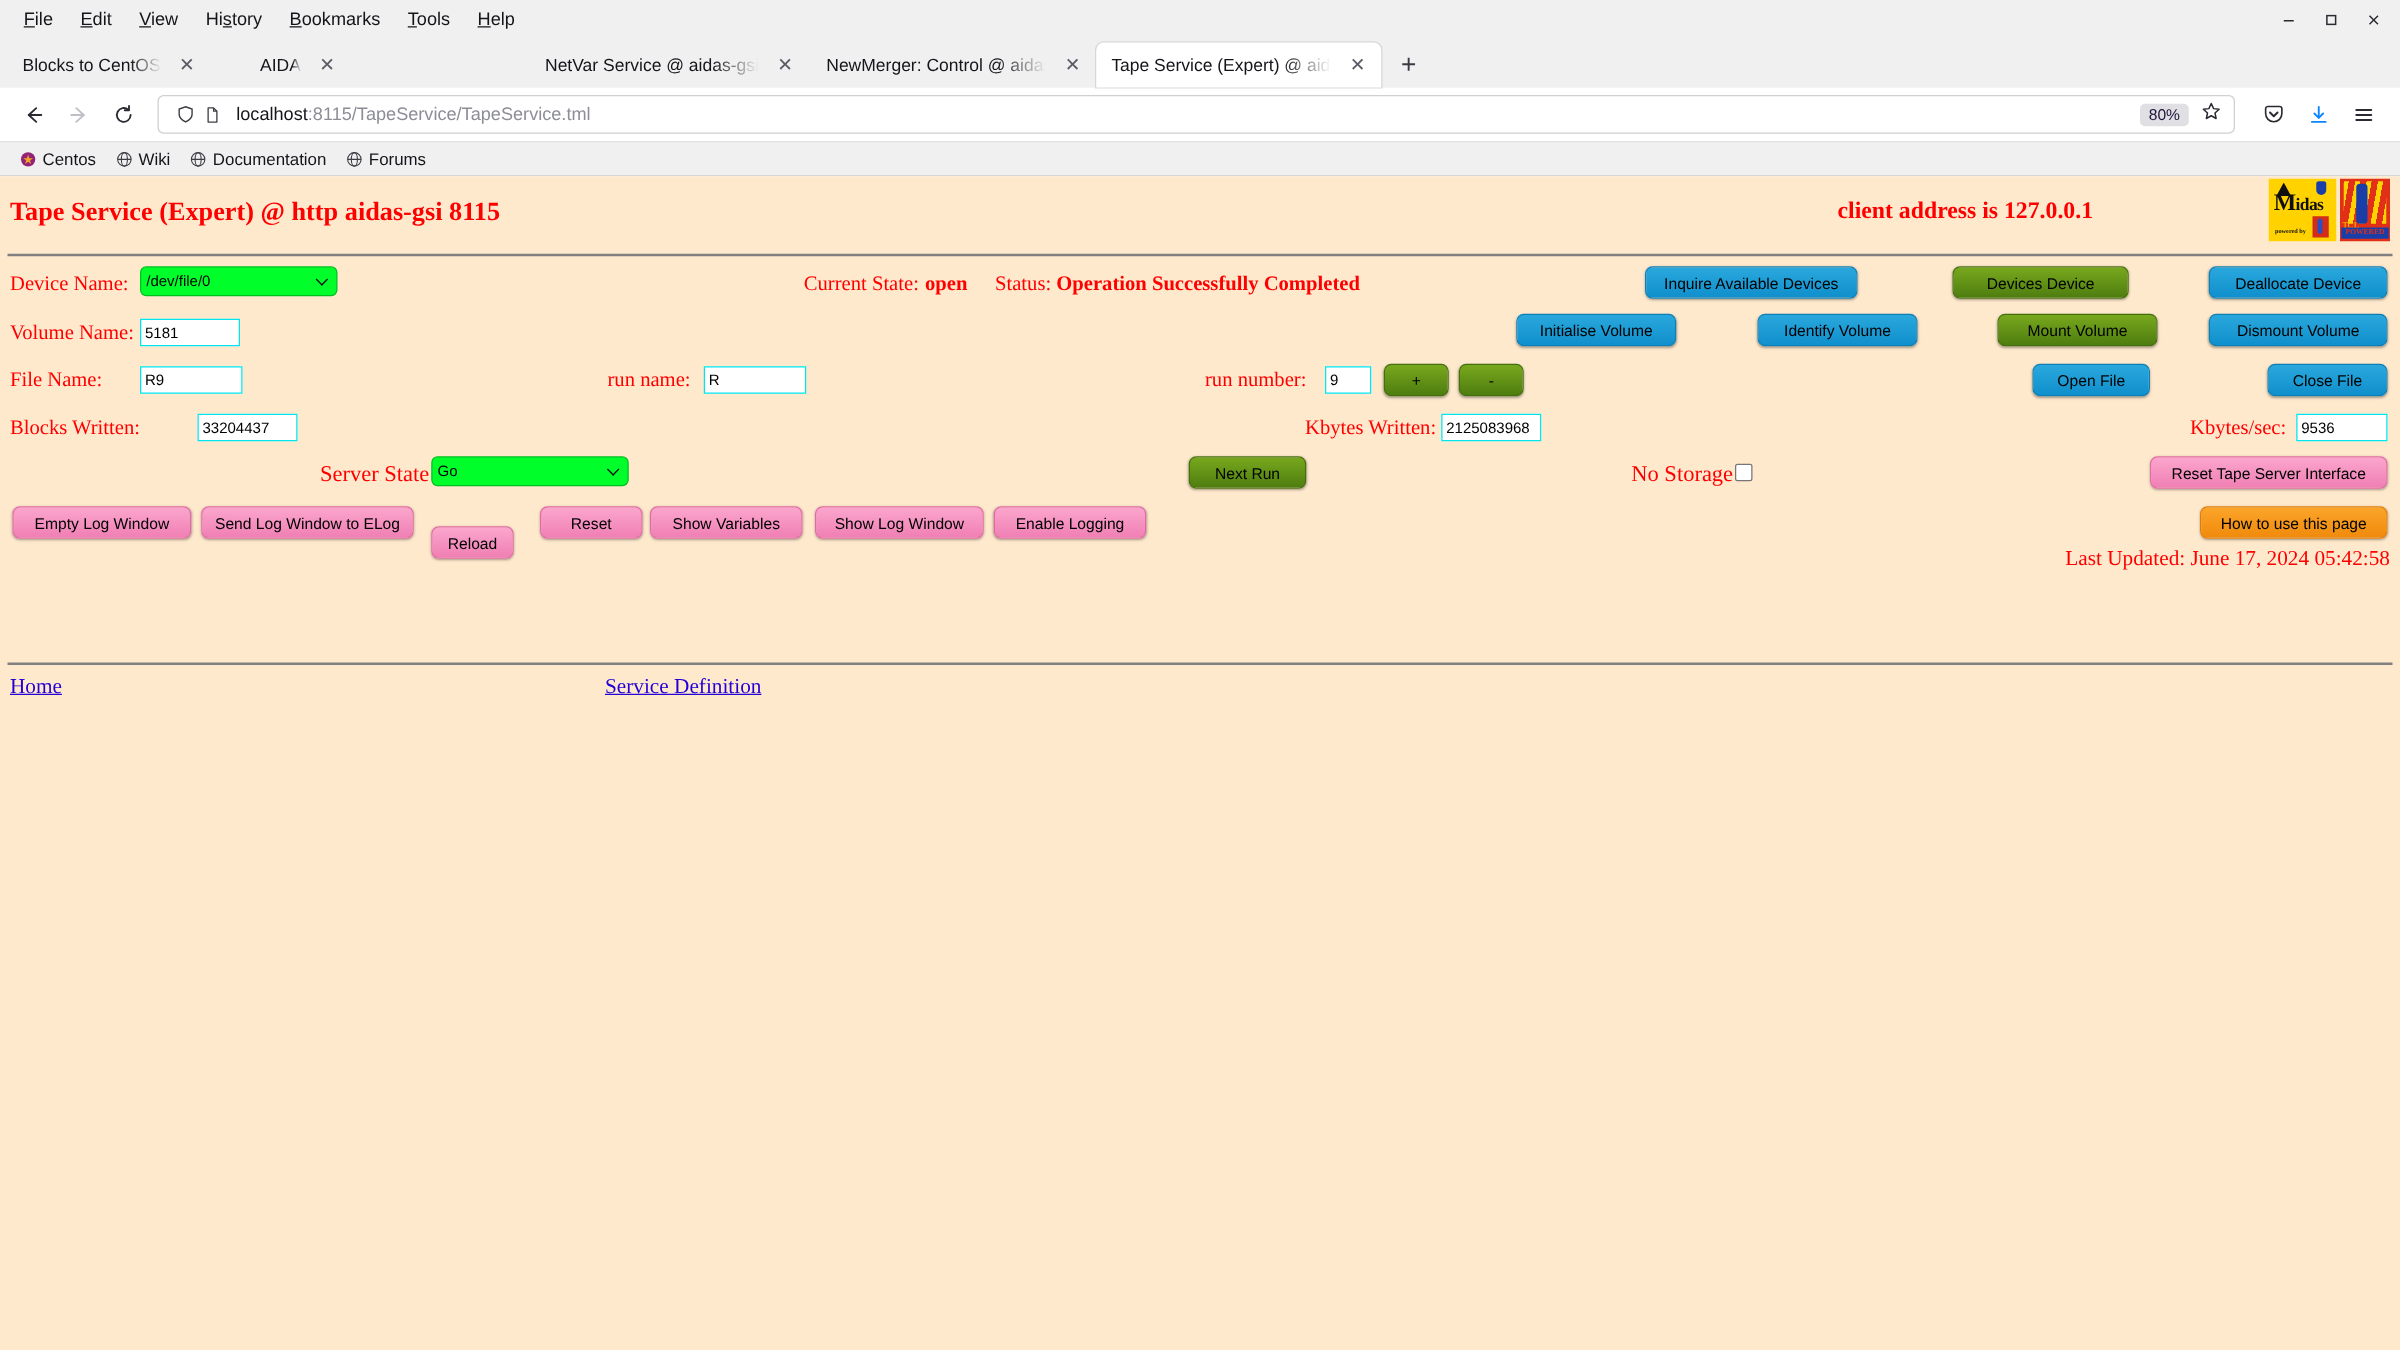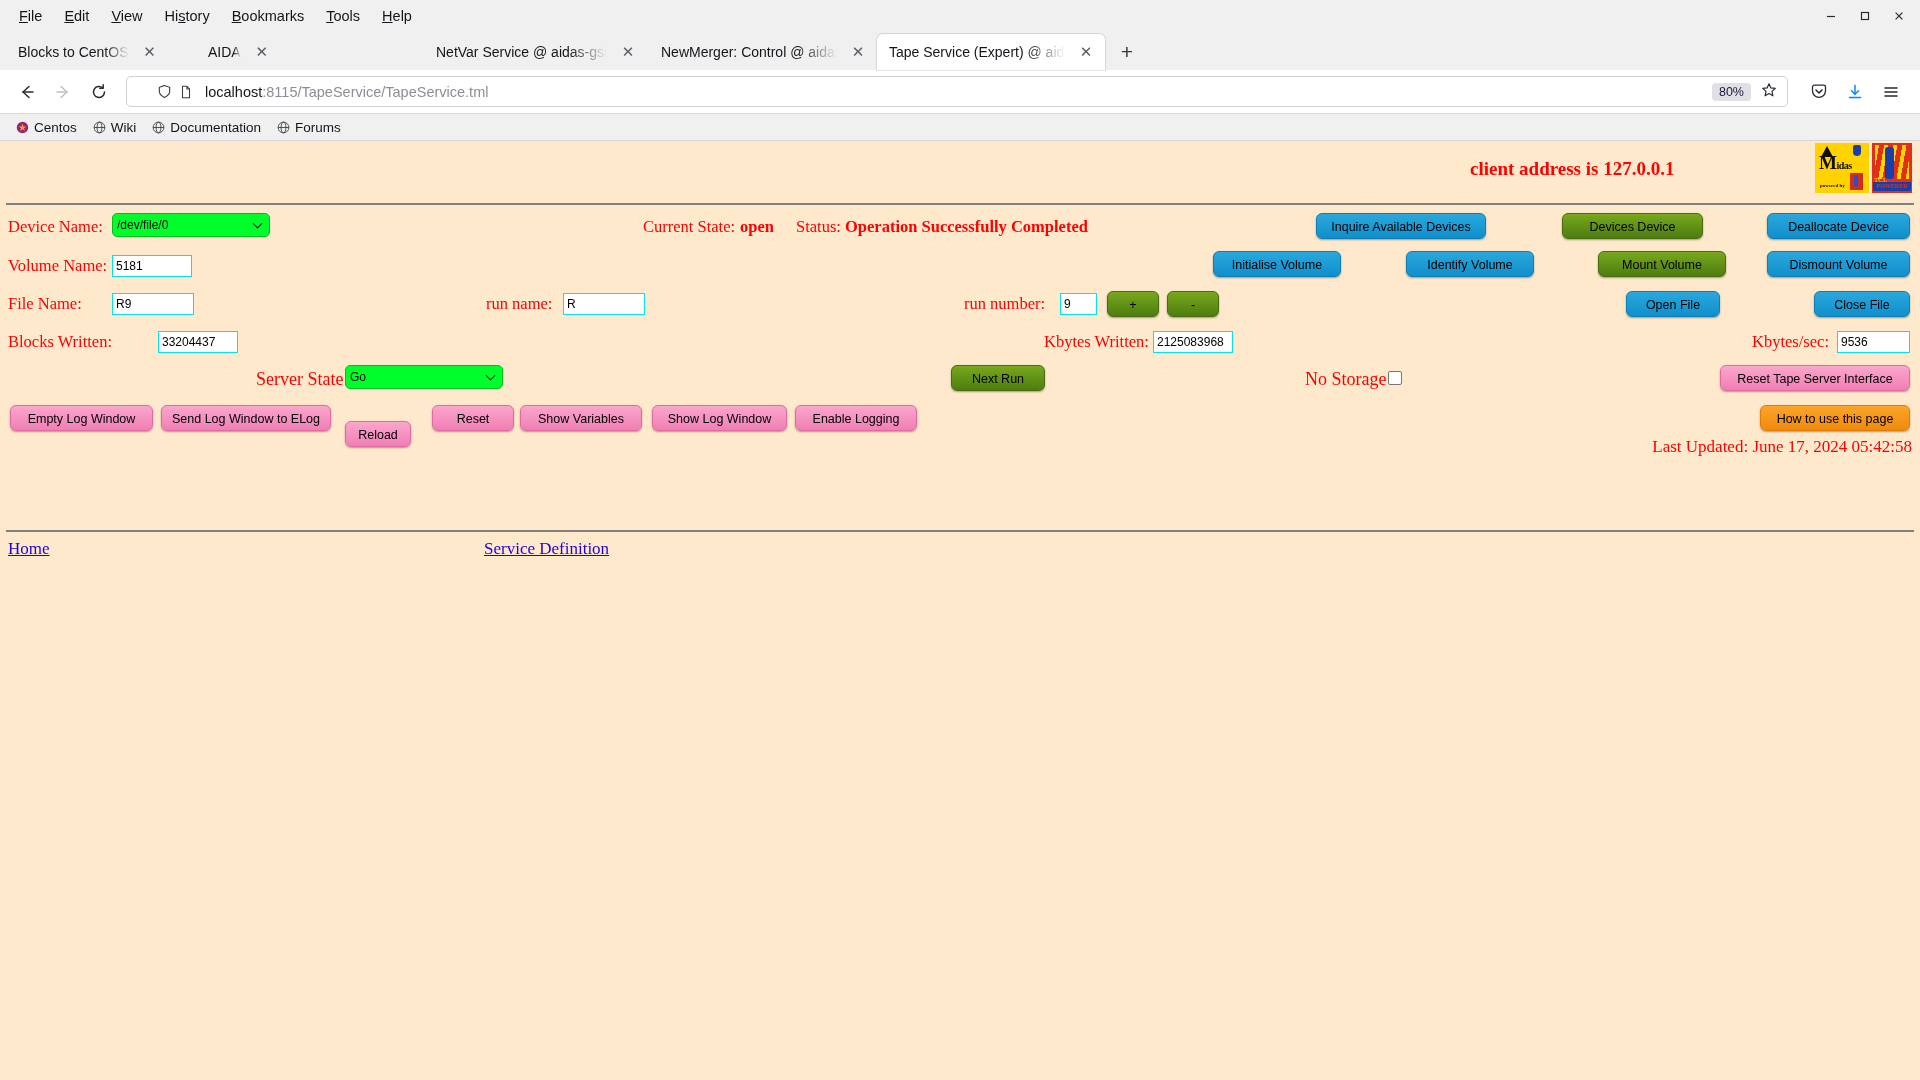--- a/index.html
+++ b/index.html
@@ -109,21 +109,21 @@
   .navbtn.disabled { color: #bfbfc6; }
   .urlbar {
     flex: 1;
     height: 31px;
     margin: 0 8px;
     background: #ffffff;
     border: 1px solid #cfcfd4;
     border-radius: 5px;
     display: flex;
     align-items: center;
-    padding: 0 6px 0 26px;
+    padding: 0 6px 0 10px;
     min-width: 0;
   }
   .urlbar .shield, .urlbar .pageicon {
     width: 22px; height: 22px;
     display: flex; align-items: center; justify-content: center;
     color: #3d3d44; flex: none;
   }
   .urltext {
     flex: 1;
     font-size: 14.5px;
@@ -527,26 +527,27 @@
           </svg>
       </span>
       <span>Forums</span>
     </div>
   </div>
 </div>
 
 <div id="page">
 
   <div class="hdrwrap">
+    <div class="page-title">Tape Service (Expert) @ http aidas-gsi 8115</div>
     <div class="client-addr">client address is 127.0.0.1</div>
     <div class="logos">
       <div class="logo-midas">
         <div class="m-tri"></div>
         <div class="m-shield"></div>
-        <div class="m-text">M<span style="font-size:10px">idas</span></div>
+        <div class="m-text">M<span style="font-size:14px">idas</span></div>
         <div class="m-sub">powered by</div>
         <div class="m-flame"></div>
       </div>
       <div class="logo-tcl">
         <div class="t-wave"></div>
         <div class="t-f"></div>
         <div class="t-label">TCL</div>
         <div class="t-bar">POWERED</div>
       </div>
     </div>

